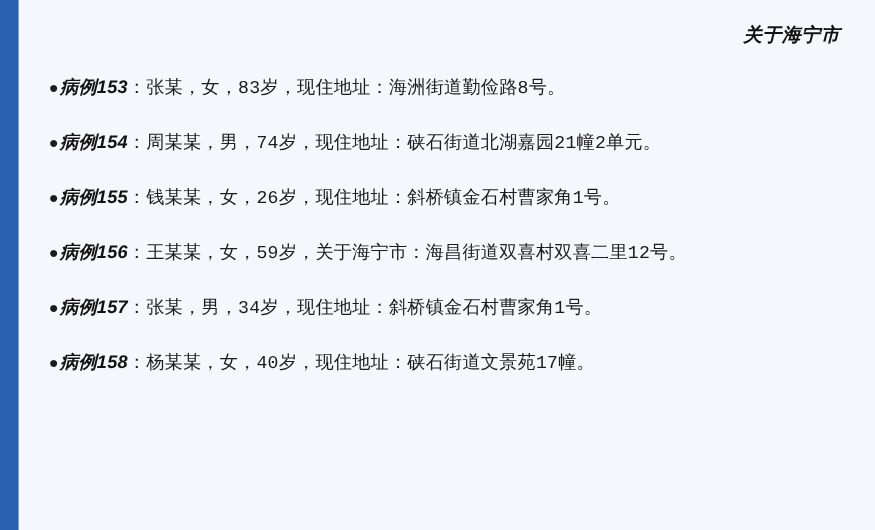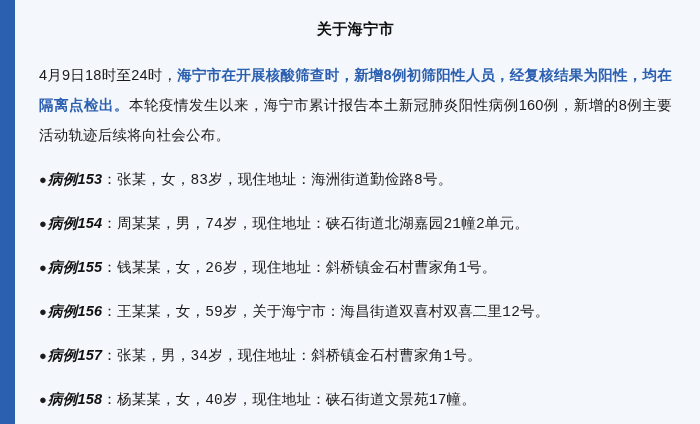--- a/index.html
+++ b/index.html
@@ -32,27 +32,28 @@
     position: absolute;
     left: 15px;
     top: 0;
     right: 0;
     bottom: 0;
     background: #f4f7fb;
     padding: 14px 28px 0 24px;
     box-sizing: border-box;
   }
   .title-block {
-    text-align: center;
+    text-align: right;
     color: #111111;
     font-weight: bold;
     font-size: 15px;
     line-height: 26px;
     letter-spacing: 0.5px;
     margin: 2px 0 0 0;
+    font-style: italic;
   }
   .title-line {
     display: block;
   }
   .body-para {
     margin-top: 18px;
     font-size: 14.5px;
     line-height: 30px;
     color: #1b1b1b;
     text-align: justify;
@@ -93,21 +94,20 @@
 <div class="page">
 
   <div class="left-rail"></div>
 
   <div class="content">
 
     <div class="title-block">
       <span class="title-line">关于海宁市</span>
     </div>
 
-    <p class="body-para"><span>4月9日18时至24时，</span><span class="hl">海宁市在开展核酸筛查时，新增8例初筛阳性人员，经复核结果为阳性，均在隔离点检出。</span><span>本轮疫情发生以来，海宁市累计报告本土新冠肺炎阳性病例160例，新增的8例主要活动轨迹后续将向社会公布。</span></p>
 
     <div class="case-list">
 
       <div class="case-item"><span class="bullet">●</span><span class="case-label">病例153</span><span class="case-text">：张某，女，83岁，现住地址：海洲街道勤俭路8号。</span></div>
 
       <div class="case-item"><span class="bullet">●</span><span class="case-label">病例154</span><span class="case-text">：周某某，男，74岁，现住地址：硖石街道北湖嘉园21幢2单元。</span></div>
 
       <div class="case-item"><span class="bullet">●</span><span class="case-label">病例155</span><span class="case-text">：钱某某，女，26岁，现住地址：斜桥镇金石村曹家角1号。</span></div>
 
       <div class="case-item"><span class="bullet">●</span><span class="case-label">病例156</span><span class="case-text">：王某某，女，59岁，关于海宁市：海昌街道双喜村双喜二里12号。</span></div>

